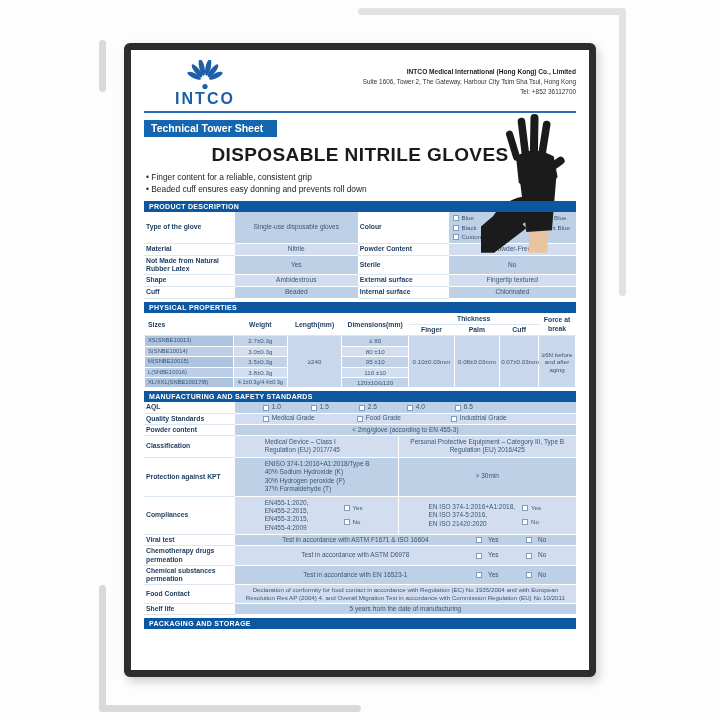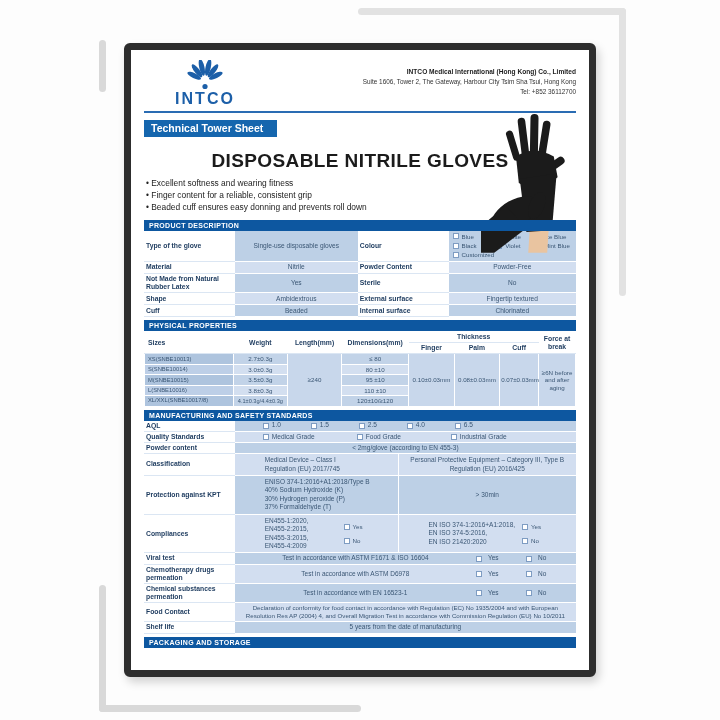--- a/index.html
+++ b/index.html
@@ -26,21 +26,21 @@
   .logo { display:flex; flex-direction:column; align-items:center; width:74px; }
   .logo-text { color:#1c5fa8; font-weight:bold; font-size:16px; letter-spacing:2px; line-height:1; margin-top:1px; }
   .cinfo { text-align:right; color:#1d1d1d; padding-bottom:2px; }
   .cinfo .c1 { font-weight:bold; font-size:6.6px; line-height:1.5; }
   .cinfo .c2 { font-size:6.4px; line-height:1.5; color:#333; }
   .hrule { height:2px; background:#2a6cb3; margin-top:3px; }
 
   .badge { align-self:flex-start; margin-top:7px; background:#1566ae; color:#fff;
            font-weight:bold; font-size:10.5px; padding:2px 14px 3px 7px; }
 
-  .title { text-align:center; font-size:19px; font-weight:bold; letter-spacing:.4px; color:#1b1b1b; margin-top:13px; }
+  .title { text-align:center; font-size:19px; font-weight:bold; letter-spacing:.4px; color:#1b1b1b; margin-top:7px; }
 
   .features { margin-top:5px; width:330px; }
   .feat-h { font-size:8px; font-weight:bold; letter-spacing:.3px; color:#222; margin-bottom:3px; }
   .feat-i { font-size:8.4px; color:#222; line-height:1.45; padding-left:2px; }
   .feat-i::before { content:"• "; }
 
   
   .glove { position:absolute; right:4px; top:58px; width:104px; height:146px; z-index:1; }
 
   
@@ -151,21 +151,20 @@
           <rect x="72" y="46" width="8.5" height="28" rx="4.2" transform="rotate(55 76 60)"></rect>
           <path d="M37 50 Q56 38 77 50 L81 72 Q60 90 40 78 Z"></path>
           <path d="M41 74 L80 68 L75 128 L48 130 Z"></path>
           <ellipse cx="36" cy="110" rx="27" ry="14" transform="rotate(-29 36 110)"></ellipse>
           <ellipse cx="59" cy="102" rx="8" ry="15" transform="rotate(22 59 102)"></ellipse>
           <path d="M0 124 L26 102 L48 126 L14 152 L0 152 Z"></path>
         </g>
       </svg>
 
       <div class="features">
-        <div class="feat-i">Excellent softness and wearing fitness</div>
         <div class="feat-i">Finger content for a reliable, consistent grip</div>
         <div class="feat-i">Beaded cuff ensures easy donning and prevents roll down</div>
       </div>
 
       <div class="bar first">PRODUCT DESCRIPTION</div>
       <div class="ptable">
         <div class="lbl pt-r1">Type of the glove</div>
         <div class="val s1 pt-r1">Single-use disposable gloves</div>
         <div class="lbl pt-r1">Colour</div>
         <div class="val s1 pt-r1">

